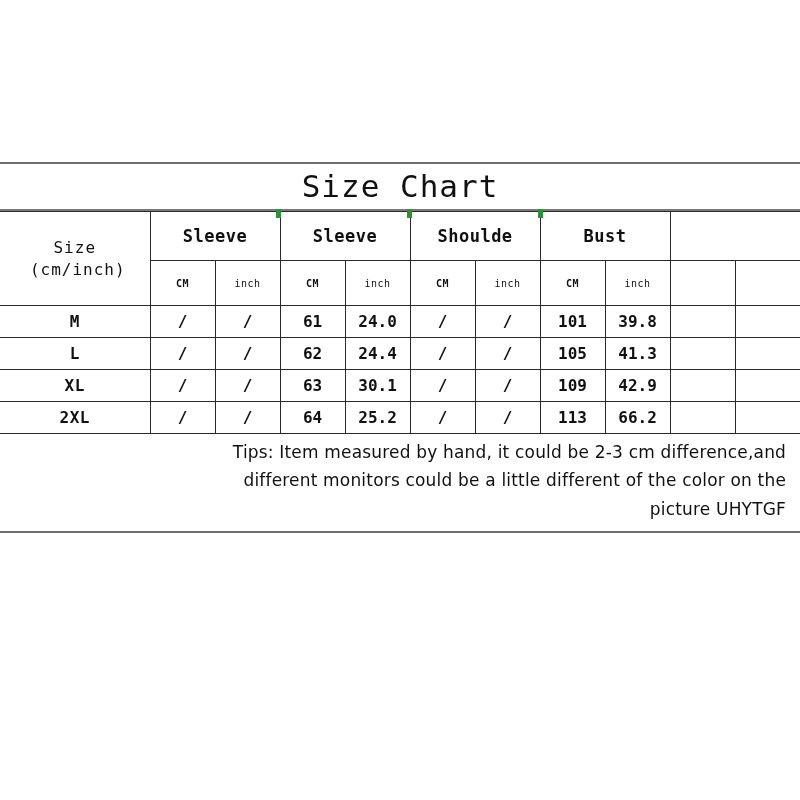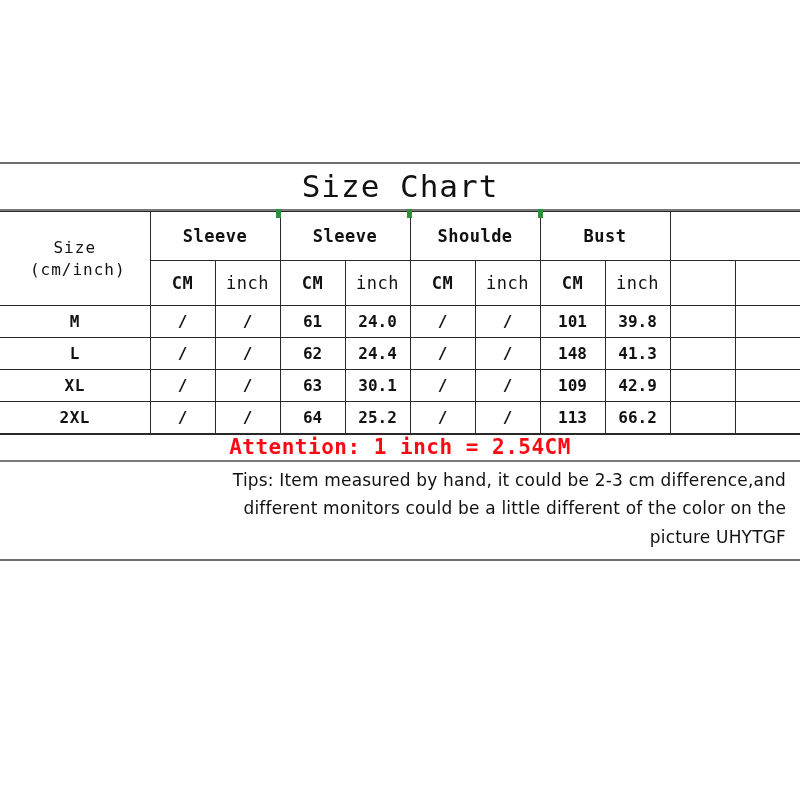--- a/index.html
+++ b/index.html
@@ -94,21 +94,21 @@
     height: 48px;
     font-size: 17px;
     font-weight: bold;
     letter-spacing: 0.5px;
     margin-left: 44px;
   }
   th.group-head.empty-head { }
 
   th.unit-head {
     height: 44px;
-    font-size: 17px;
+    font-size: 10px;
     font-weight: bold;
     color: #e00511;
     letter-spacing: 0.5px;
   }
   th.unit-head.unit-inch {
     font-weight: normal;
   }
 
   td.size-cell {
     height: 31px;
@@ -238,21 +238,21 @@
           <td class="val-cell empty-cell"></td>
         </tr>
         <tr>
           <td class="size-cell">L</td>
           <td class="val-cell">/</td>
           <td class="val-cell">/</td>
           <td class="val-cell">62</td>
           <td class="val-cell">24.4</td>
           <td class="val-cell">/</td>
           <td class="val-cell">/</td>
-          <td class="val-cell">148</td>
+          <td class="val-cell">105</td>
           <td class="val-cell">41.3</td>
           <td class="val-cell empty-cell"></td>
           <td class="val-cell empty-cell"></td>
         </tr>
         <tr>
           <td class="size-cell">XL</td>
           <td class="val-cell">/</td>
           <td class="val-cell">/</td>
           <td class="val-cell">63</td>
           <td class="val-cell">30.1</td>
@@ -272,23 +272,20 @@
           <td class="val-cell">/</td>
           <td class="val-cell">/</td>
           <td class="val-cell">113</td>
           <td class="val-cell">66.2</td>
           <td class="val-cell empty-cell"></td>
           <td class="val-cell empty-cell"></td>
         </tr>
       </tbody>
     </table>
 
-    <div class="attention-row">
-      <div class="attention-text">Attention: 1 inch = 2.54CM</div>
-    </div>
 
     <div class="tips-row">
       <div class="tips-line">Tips: Item measured by hand,  it could be 2-3 cm difference,and</div>
       <div class="tips-line">different monitors could be a little different of the color on the</div>
       <div class="tips-line">picture UHYTGF</div>
     </div>
 
   </div>
 
   <div class="grn" style="left:276px; top:209px;"></div>

